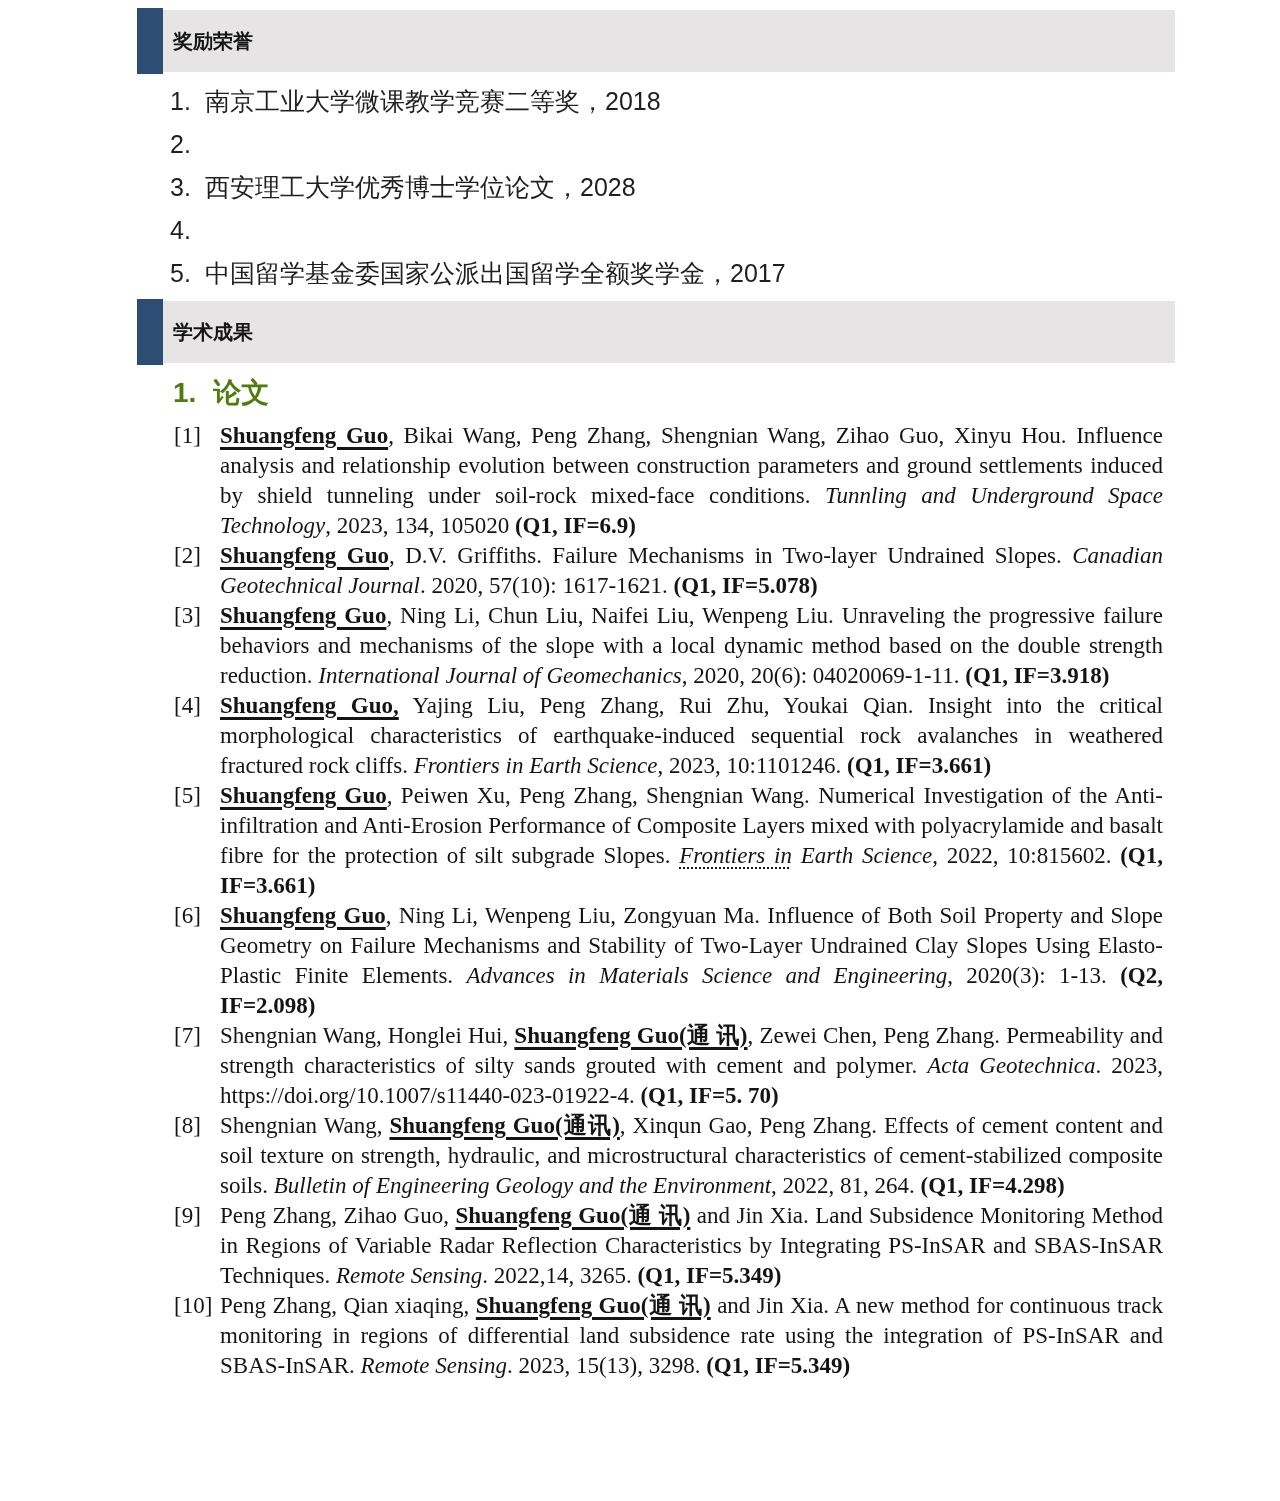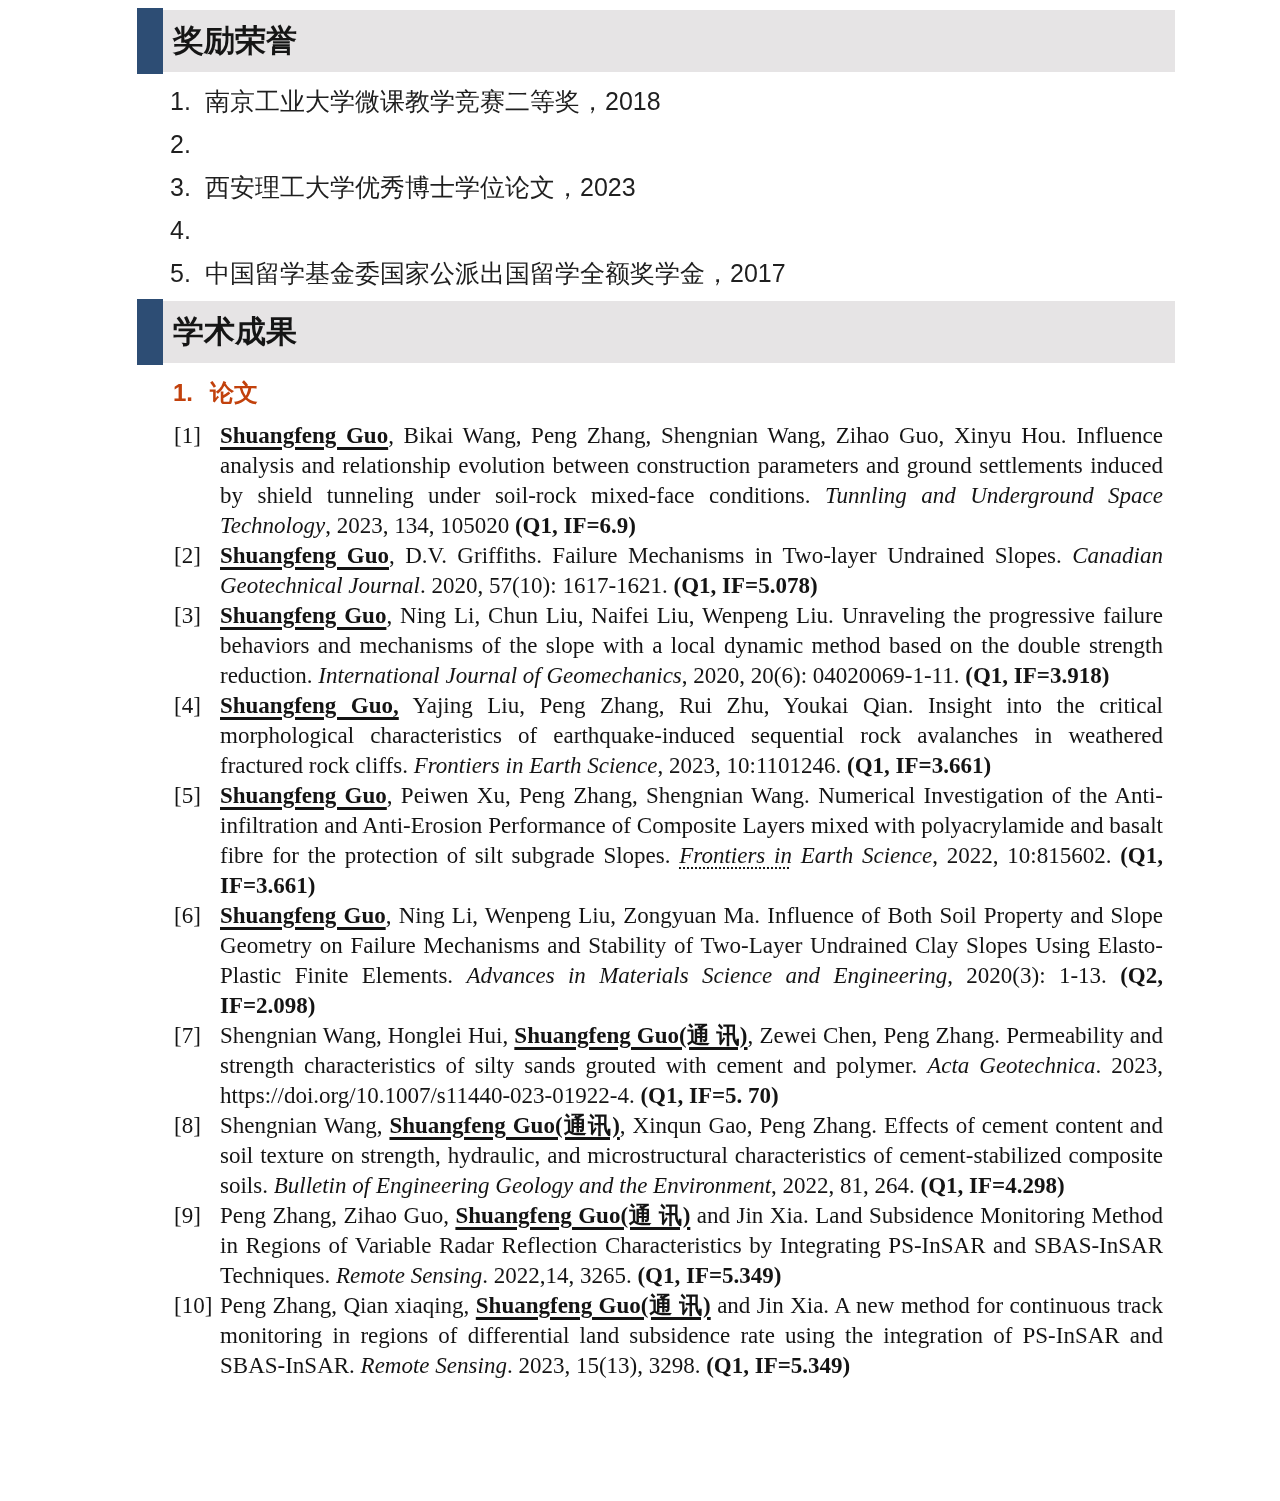--- a/index.html
+++ b/index.html
@@ -31,45 +31,45 @@
     position:absolute;
     left:0; top:-2px;
     width:26px; height:66px;
     background:var(--accent);
   }
   .sec-header h2{
     margin:0;
     padding:13px 0 0 36px;
     font-family:"Liberation Sans", sans-serif;
     font-weight:bold;
-    font-size:31px;
+    font-size:20px;
     line-height:36px;
     color:#151515;
   }
 
   
   .awards{
     list-style:none;
     margin:14px 0 0 33px;
     padding:0;
     font-family:"Liberation Sans", sans-serif;
     font-size:25px;
     color:#1f1f1f;
   }
   .award{display:flex;line-height:30px;margin-bottom:13px;}
   .award .num{width:35px;flex:none;}
 
   
   .subheading{
     margin:13px 0 0 36px;
     font-family:"Liberation Sans", sans-serif;
-    font-size:24px;
+    font-size:28px;
     font-weight:bold;
     line-height:33px;
-    color:#c2410c;
+    color:#4d7c0f;
   }
   .subheading .subnum{margin-right:17px;}
 
   
   .refs{
     margin:12px 0 0 37px;
     width:989px;
     font-size:23px;
     line-height:30px;
     color:#141414;
@@ -99,21 +99,21 @@
       <ol class="awards" id="awards-list">
           <li class="award">
             <span class="num">1.</span>
             <span>南京工业大学微课教学竞赛二等奖，2018</span>
           </li>
           <li class="award">
             <span class="num">2.</span>
           </li>
           <li class="award">
             <span class="num">3.</span>
-            <span>西安理工大学优秀博士学位论文，2023</span>
+            <span>西安理工大学优秀博士学位论文，2028</span>
           </li>
           <li class="award">
             <span class="num">4.</span>
           </li>
           <li class="award">
             <span class="num">5.</span>
             <span>中国留学基金委国家公派出国留学全额奖学金，2017</span>
           </li>
         </ol>
     </div>

